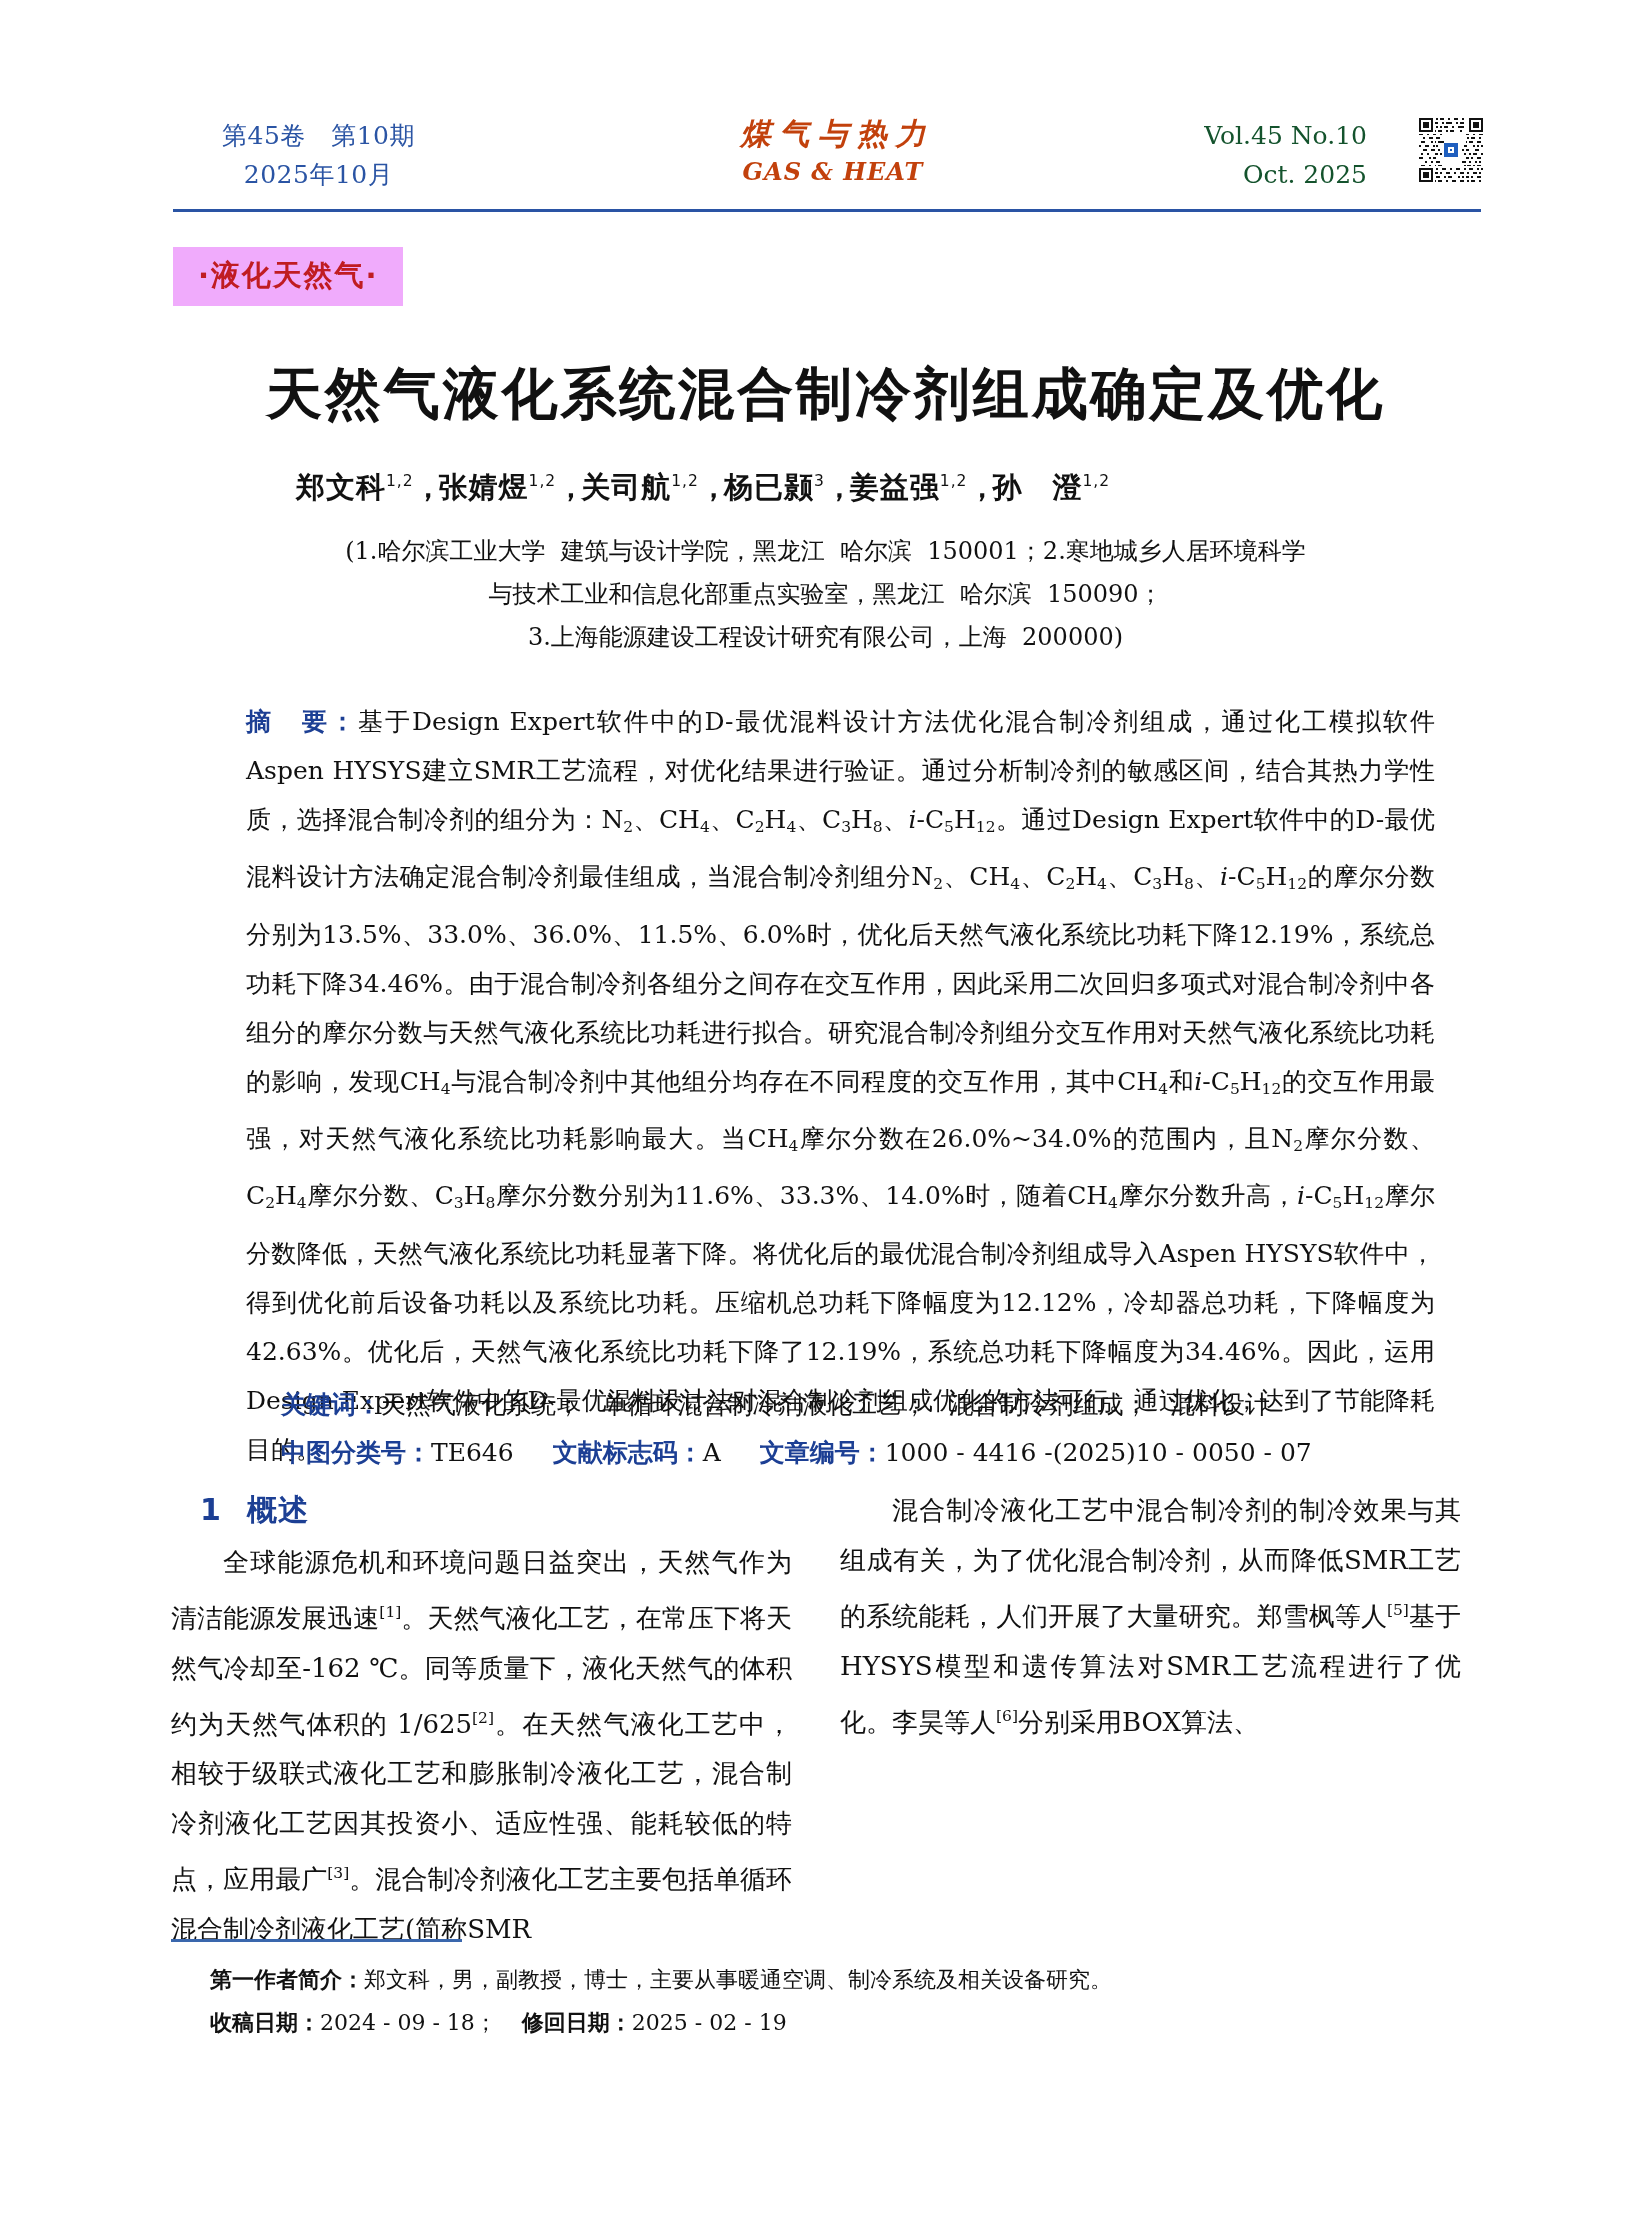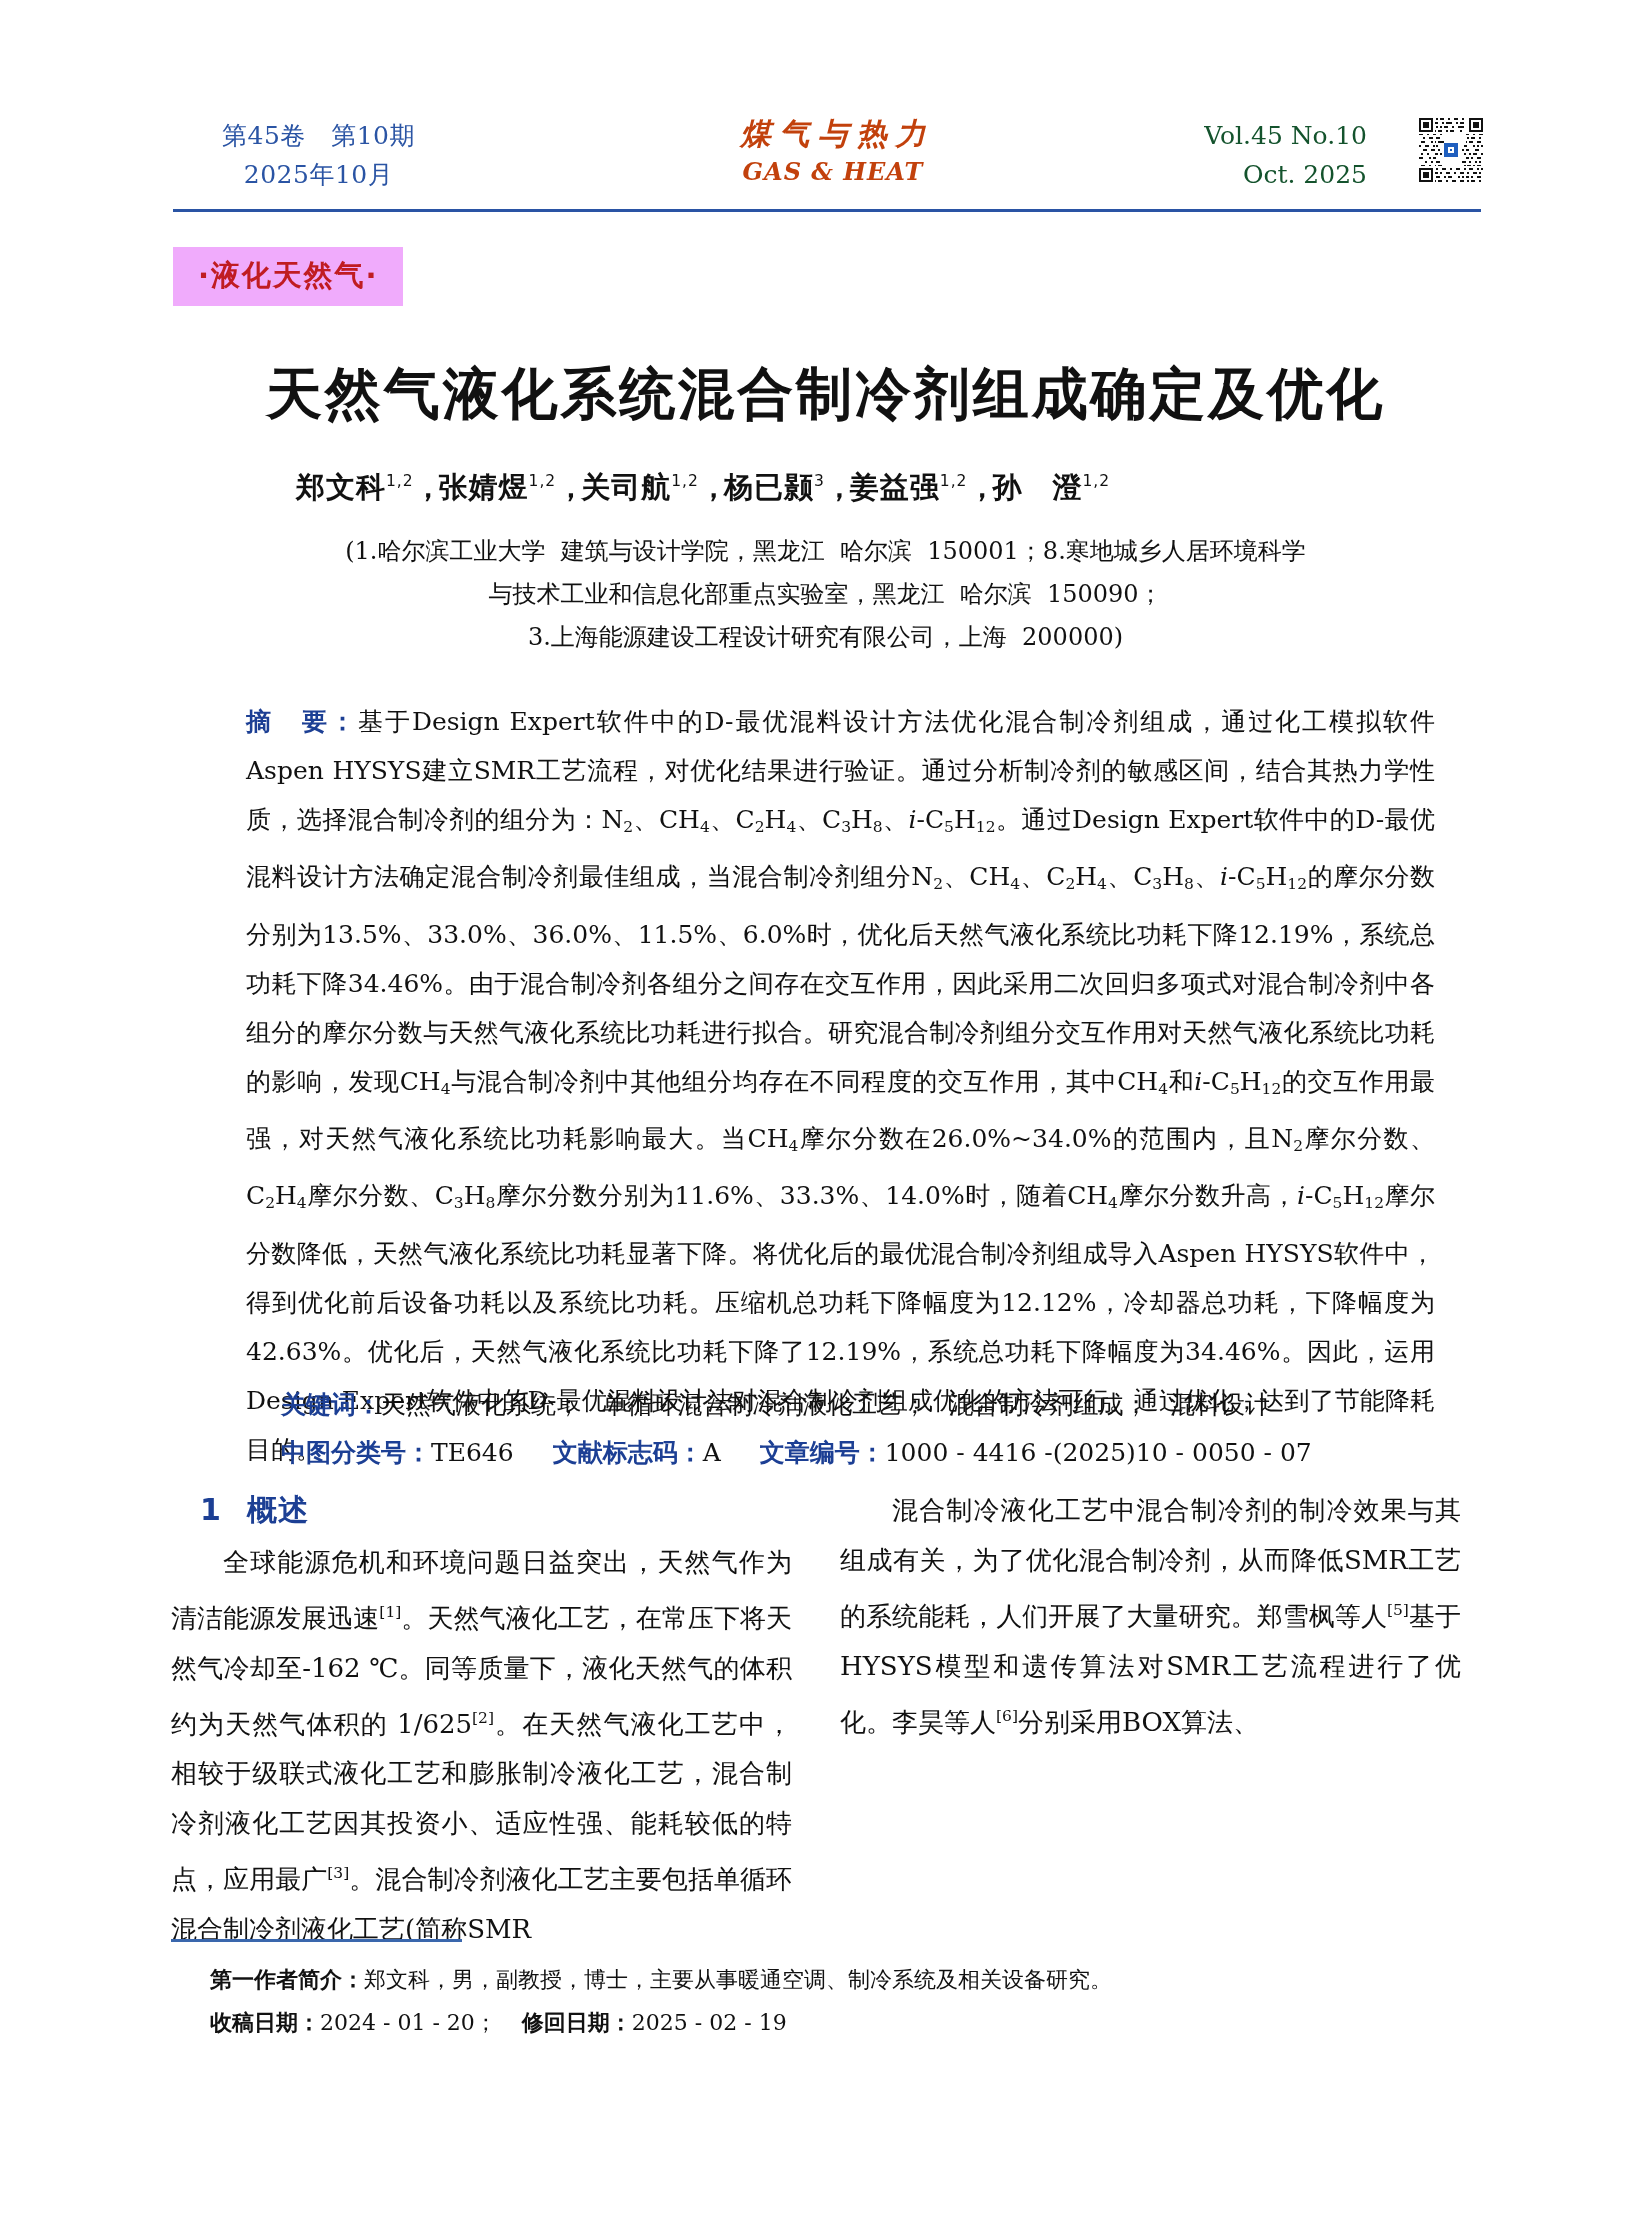--- a/index.html
+++ b/index.html
@@ -431,21 +431,21 @@
   </div>
   <div class="rule-top"></div>
 
   <div class="category">·液化天然气·</div>
 
   <div class="title">天然气液化系统混合制冷剂组成确定及优化</div>
 
   <div class="authors" id="authors"><span>郑文科<sup>1,2</sup></span><span class="sep">，</span><span>张婧煜<sup>1,2</sup></span><span class="sep">，</span><span>关司航<sup>1,2</sup></span><span class="sep">，</span><span>杨已颢<sup>3</sup></span><span class="sep">，</span><span>姜益强<sup>1,2</sup></span><span class="sep">，</span><span>孙　澄<sup>1,2</sup></span></div>
 
   <div class="affils" id="affils">
-      <div>(1.哈尔滨工业大学  建筑与设计学院，黑龙江  哈尔滨  150001；8.寒地城乡人居环境科学</div>
+      <div>(1.哈尔滨工业大学  建筑与设计学院，黑龙江  哈尔滨  150001；2.寒地城乡人居环境科学</div>
       <div>与技术工业和信息化部重点实验室，黑龙江  哈尔滨  150090；</div>
       <div>3.上海能源建设工程设计研究有限公司，上海  200000)</div>
     </div>
 
   <div class="abstract-block">
     <span class="abs-label">摘　要：</span><span class="abs-body" id="abs-text">基于Design Expert软件中的D-最优混料设计方法优化混合制冷剂组成，通过化工模拟软件Aspen HYSYS建立SMR工艺流程，对优化结果进行验证。通过分析制冷剂的敏感区间，结合其热力学性质，选择混合制冷剂的组分为：N<sub>2</sub>、CH<sub>4</sub>、C<sub>2</sub>H<sub>4</sub>、C<sub>3</sub>H<sub>8</sub>、<i>i</i>-C<sub>5</sub>H<sub>12</sub>。通过Design Expert软件中的D-最优混料设计方法确定混合制冷剂最佳组成，当混合制冷剂组分N<sub>2</sub>、CH<sub>4</sub>、C<sub>2</sub>H<sub>4</sub>、C<sub>3</sub>H<sub>8</sub>、<i>i</i>-C<sub>5</sub>H<sub>12</sub>的摩尔分数分别为13.5%、33.0%、36.0%、11.5%、6.0%时，优化后天然气液化系统比功耗下降12.19%，系统总功耗下降34.46%。由于混合制冷剂各组分之间存在交互作用，因此采用二次回归多项式对混合制冷剂中各组分的摩尔分数与天然气液化系统比功耗进行拟合。研究混合制冷剂组分交互作用对天然气液化系统比功耗的影响，发现CH<sub>4</sub>与混合制冷剂中其他组分均存在不同程度的交互作用，其中CH<sub>4</sub>和<i>i</i>-C<sub>5</sub>H<sub>12</sub>的交互作用最强，对天然气液化系统比功耗影响最大。当CH<sub>4</sub>摩尔分数在26.0%~34.0%的范围内，且N<sub>2</sub>摩尔分数、C<sub>2</sub>H<sub>4</sub>摩尔分数、C<sub>3</sub>H<sub>8</sub>摩尔分数分别为11.6%、33.3%、14.0%时，随着CH<sub>4</sub>摩尔分数升高，<i>i</i>-C<sub>5</sub>H<sub>12</sub>摩尔分数降低，天然气液化系统比功耗显著下降。将优化后的最优混合制冷剂组成导入Aspen HYSYS软件中，得到优化前后设备功耗以及系统比功耗。压缩机总功耗下降幅度为12.12%，冷却器总功耗，下降幅度为42.63%。优化后，天然气液化系统比功耗下降了12.19%，系统总功耗下降幅度为34.46%。因此，运用Design Expert软件中的D-最优混料设计法对混合制冷剂组成优化的方法可行。通过优化，达到了节能降耗目的。</span>
   </div>
 
   <div class="kw-line">
     <span class="kw-label">关键词：</span><span id="kw-values"><span>天然气液化系统；</span><span class="kwsep"></span><span>单循环混合制冷剂液化工艺；</span><span class="kwsep"></span><span>混合制冷剂组成；</span><span class="kwsep"></span><span>混料设计</span></span>
@@ -465,19 +465,19 @@
   <div class="col col-right">
     <div class="para" id="right-p2">混合制冷液化工艺中混合制冷剂的制冷效果与其组成有关，为了优化混合制冷剂，从而降低SMR工艺的系统能耗，人们开展了大量研究。郑雪枫等人<sup>[5]</sup>基于HYSYS模型和遗传算法对SMR工艺流程进行了优化。李昊等人<sup>[6]</sup>分别采用BOX算法、</div>
   </div>
 
   <div class="foot-rule"></div>
   <div class="footnote">
     <div>
       <span class="fn-label">第一作者简介：</span><span>郑文科，男，副教授，博士，主要从事暖通空调、制冷系统及相关设备研究。</span>
     </div>
     <div>
-      <span class="fn-label">收稿日期：</span><span>2024 - 01 - 20；</span><span class="gap2"></span><span class="fn-label">修回日期：</span><span>2025 - 02 - 19</span>
+      <span class="fn-label">收稿日期：</span><span>2024 - 09 - 18；</span><span class="gap2"></span><span class="fn-label">修回日期：</span><span>2025 - 02 - 19</span>
     </div>
   </div>
 
 
 </div>
 
 
 </body></html>

